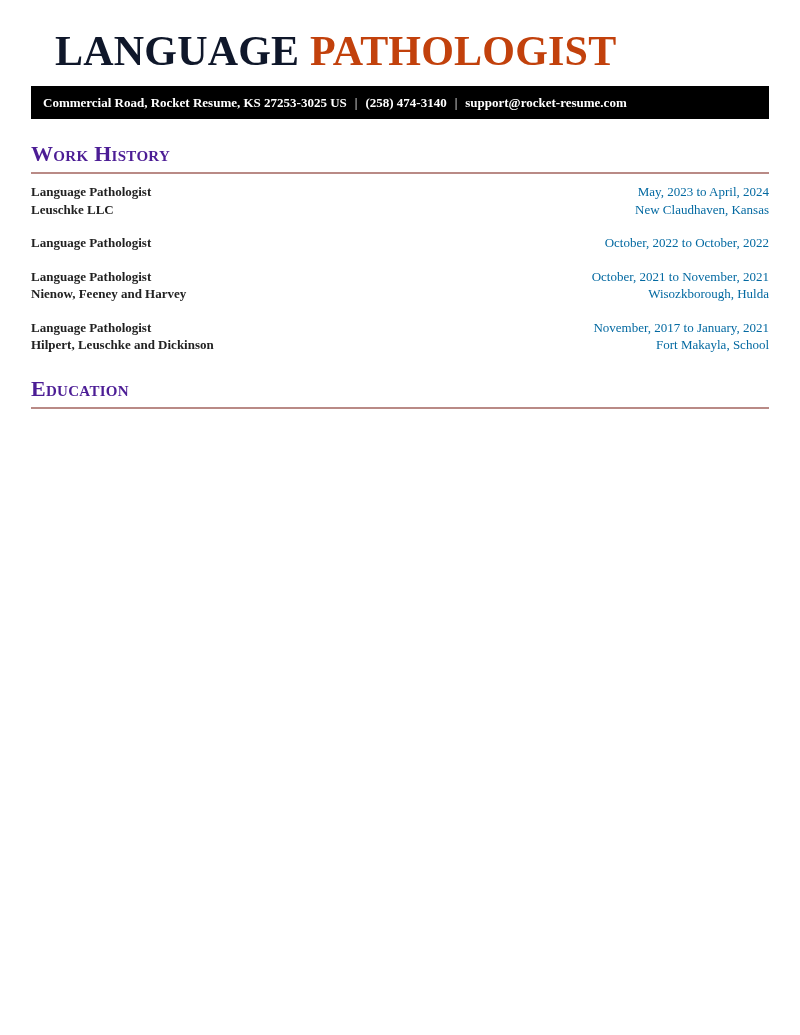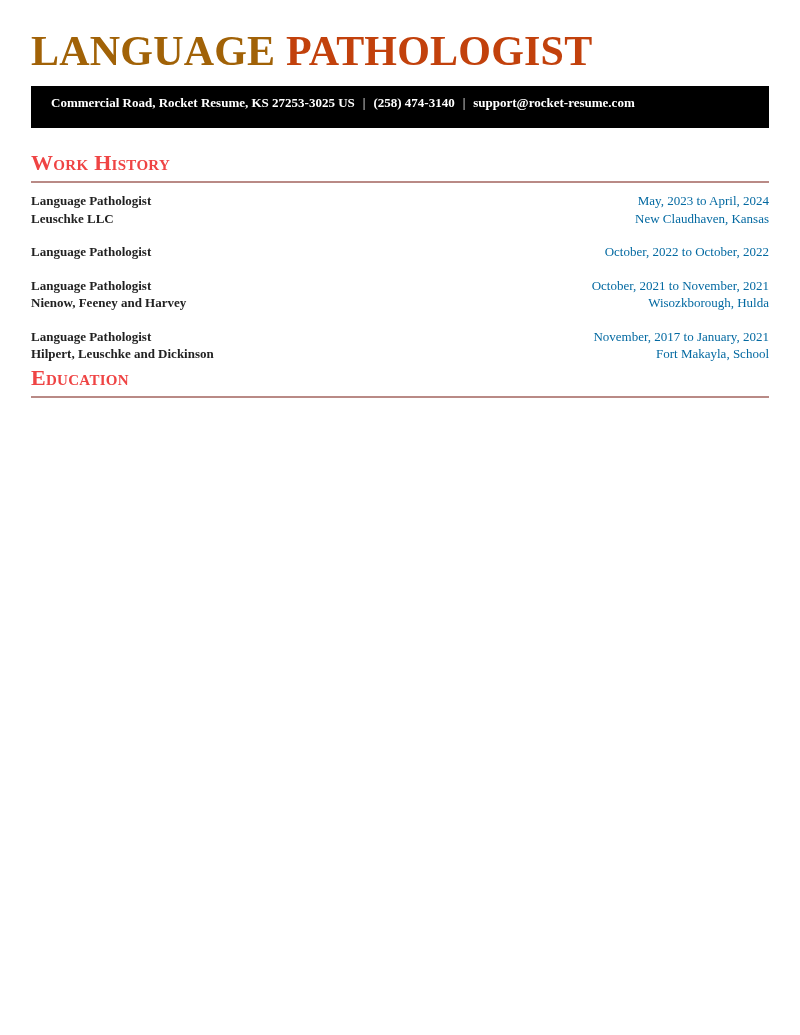--- a/index.html
+++ b/index.html
@@ -5,31 +5,31 @@
   html, body { margin: 0; padding: 0; background: #ffffff; }
   body {
     width: 800px; height: 1035px; position: relative; overflow: hidden;
     font-family: "Liberation Serif", "DejaVu Serif", serif; color: #1f1f1f;
   }
   .page { position: absolute; left: 31px; top: 0; width: 738px; }
   .title {
     margin: 0; padding-top: 28px; font-size: 42px; font-weight: bold;
     line-height: 46px; letter-spacing: 0.2px; white-space: nowrap;
   }
-  .title .first { color: #a16207; }
+  .title .first { color: #0f172a; margin-left: 24px; }
   .title .accent { color: #c2410c; }
   .contact-bar {
-    margin-top: 12px; height: 42px; background: #000000; color: #ffffff;
-    font-size: 13px; font-weight: bold; line-height: 33px; padding-left: 20px;
+    margin-top: 12px; height: 33px; background: #000000; color: #ffffff;
+    font-size: 13px; font-weight: bold; line-height: 33px; padding-left: 12px;
     white-space: nowrap;
   }
   .contact-bar .sep { display: inline-block; margin: 0 8px; font-weight: normal; }
   .section-title {
     margin: 22px 0 0 0; font-size: 22px; font-weight: bold;
-    font-variant: small-caps; line-height: 26px; color: #ef4444;
+    font-variant: small-caps; line-height: 26px; color: #4c1d95;
     letter-spacing: 0.3px;
   }
   .rule { height: 2px; background: #b98a86; margin-top: 5px; margin-bottom: 9px; }
   .entry { margin-bottom: 16px; }
   .row { display: flex; justify-content: space-between; font-size: 13px; line-height: 17.5px; }
   .row .left { font-weight: bold; color: #222222; }
   .row .right { color: #0369a1; }
   .row .right.italic { }
   .edu-section { margin-top: -2px; }
 </style>
@@ -82,16 +82,16 @@
           <span class="right">November, 2017 to January, 2021</span>
         </div>
       <div class="row">
           <span class="left">Hilpert, Leuschke and Dickinson</span>
           <span class="right italic">Fort Makayla, School</span>
         </div>
     </div>
   </section>
 
   <section class="edu-section">
-    <h2 class="section-title" style="margin-top:4px">Education</h2>
+    <h2 class="section-title" style="margin-top:24px">Education</h2>
     <div class="rule"></div>
   </section>
 </div>
 
 </body></html>

